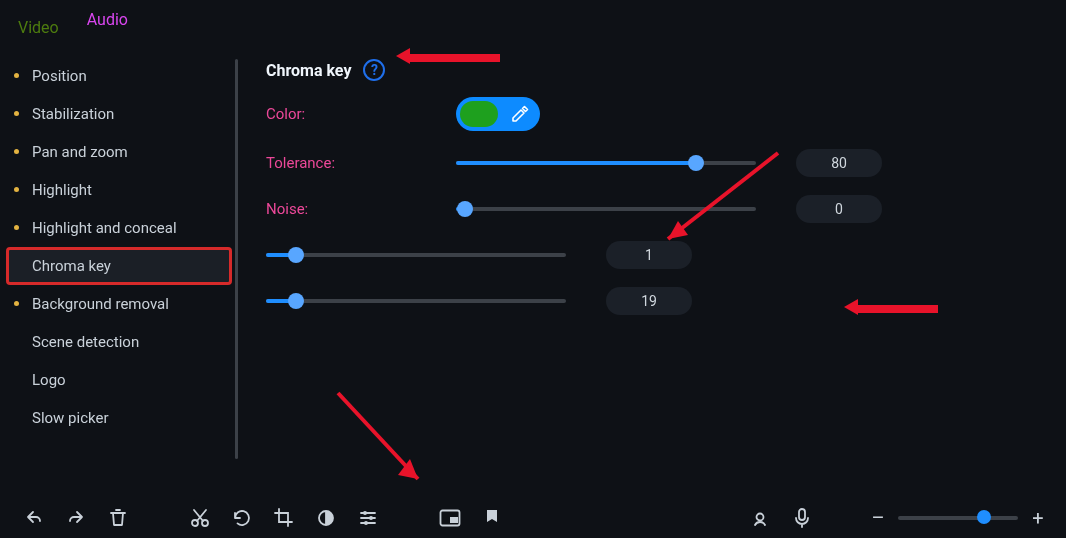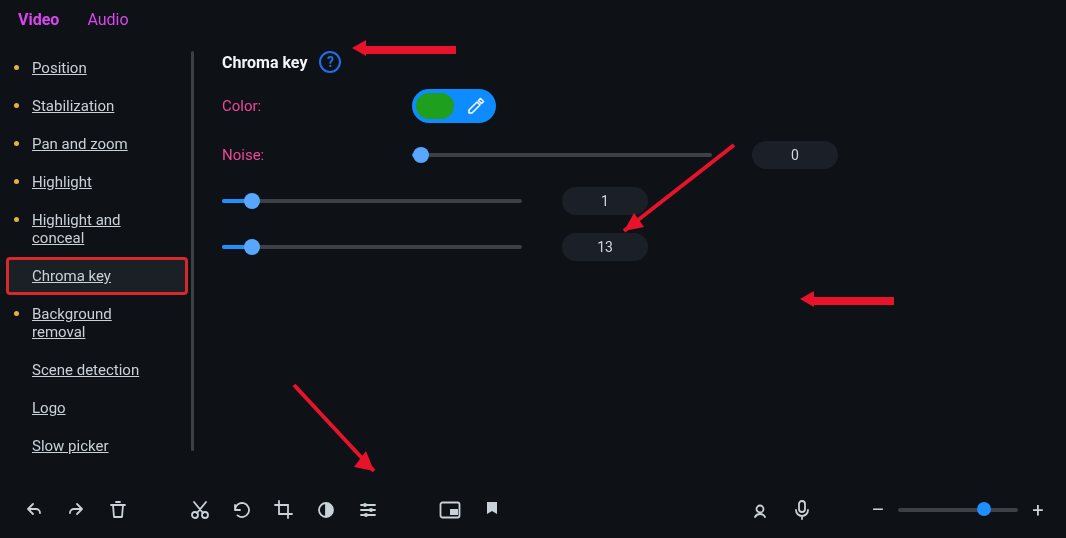--- a/index.html
+++ b/index.html
@@ -1,23 +1,23 @@
 <!DOCTYPE html>
 <html><head>
 <meta charset="utf-8">
 <style>
   * { box-sizing: border-box; margin: 0; padding: 0; }
   html, body { width: 1066px; height: 538px; background: #0e1116; color: #c9d1d9; font-family: -apple-system, BlinkMacSystemFont, "Segoe UI", Roboto, Arial, sans-serif; font-size: 15px; overflow: hidden; }
   
   .tabs { display: flex; gap: 28px; padding: 10px 18px 6px; }
   .tab { color: #d946ef; font-size: 16px; cursor: pointer; }
-  .tab.active { color: #d946ef; font-weight: 700; }
+  .tab.active { color: #4d7c0f; font-weight: 400; margin-top: 8px; }
   
   .main { display: flex; height: 448px; }
-  .sidebar { width: 194px; padding: 14px 0 0 0; position: relative; text-decoration: underline; }
+  .sidebar { width: 238px; padding: 14px 0 0 0; position: relative; }
   .sidebar::after { content: ""; position: absolute; right: 0; top: 16px; width: 3px; height: 400px; background: #3c4148; border-radius: 2px; }
   .side-item { padding: 10px 20px 10px 26px; color: #c9d1d9; font-size: 15px; cursor: pointer; position: relative; border-radius: 4px; margin: 0 6px; }
   .side-item.selected { background: #1b1f26; border: 3px solid #d62a2a; padding: 7px 17px 7px 23px; }
   .side-item .dot { position: absolute; left: 8px; top: 16px; width: 5px; height: 5px; background: #e3b341; border-radius: 50%; }
   
   .content { flex: 1; padding: 16px 28px 0 28px; }
   .title-row { display: flex; align-items: center; gap: 12px; margin-bottom: 16px; }
   .title { color: #f0f6fc; font-weight: 700; font-size: 16px; }
   .help { width: 22px; height: 22px; border: 2px solid #1f6feb; border-radius: 50%; color: #1f6feb; display: inline-flex; align-items: center; justify-content: center; font-size: 14px; font-weight: 700; cursor: pointer; }
   .desc { color: #9aa4af; margin-bottom: 24px; line-height: 1.5; max-width: 780px; }
@@ -80,20 +80,29 @@
       <div class="rlabel">Color:</div>
       <div class="pill">
         <span class="swatch" style="background: rgb(30, 160, 30);"></span>
         <svg width="20" height="20" viewBox="0 0 20 20" fill="none">
             <path d="M14.5 2.5l3 3-2 2-3-3 2-2zM11 6l3 3-8 8H3v-3l8-8z" stroke="#fff" stroke-width="1.6" stroke-linejoin="round"></path>
           </svg>
       </div>
     </div>
 
     <div class="row">
+      <div class="rlabel">Tolerance:</div>
+      <div class="slider-wrap" id="sl-tolerance">
+          <div class="track"></div>
+          <div class="fill" style="width: 240px;"></div>
+          <div class="thumb" style="left: 240px;"></div>
+        </div>
+      <div class="valbox">80</div>
+    </div>
+    <div class="row">
       <div class="rlabel">Noise:</div>
       <div class="slider-wrap" id="sl-noise">
           <div class="track"></div>
           <div class="fill" style="width: 9px;"></div>
           <div class="thumb" style="left: 9px;"></div>
         </div>
       <div class="valbox">0</div>
     </div>
     <div class="row">
       <div class="slider-wrap" id="sl-edges">
@@ -102,21 +111,21 @@
           <div class="thumb" style="left: 30px;"></div>
         </div>
       <div class="valbox">1</div>
     </div>
     <div class="row">
       <div class="slider-wrap" id="sl-opacity">
           <div class="track"></div>
           <div class="fill" style="width: 30px;"></div>
           <div class="thumb" style="left: 30px;"></div>
         </div>
-      <div class="valbox">13</div>
+      <div class="valbox">19</div>
     </div>
 
     <div class="arrowRight left-point" style="left:172px; top:11px;">
         <div style="width:90px;height:4px;background:#e8132a"></div>
       </div>
     <svg class="diagArrow" style="left:410px; top:100px;" width="140" height="110">
         <line x1="130" y1="10" x2="20" y2="96" stroke="#e8132a" stroke-width="4"></line>
         <polygon points="20,96 40,92 30,78" fill="#e8132a"></polygon>
       </svg>
     <div class="arrowRight left-point" style="left:620px; top:262px;">

